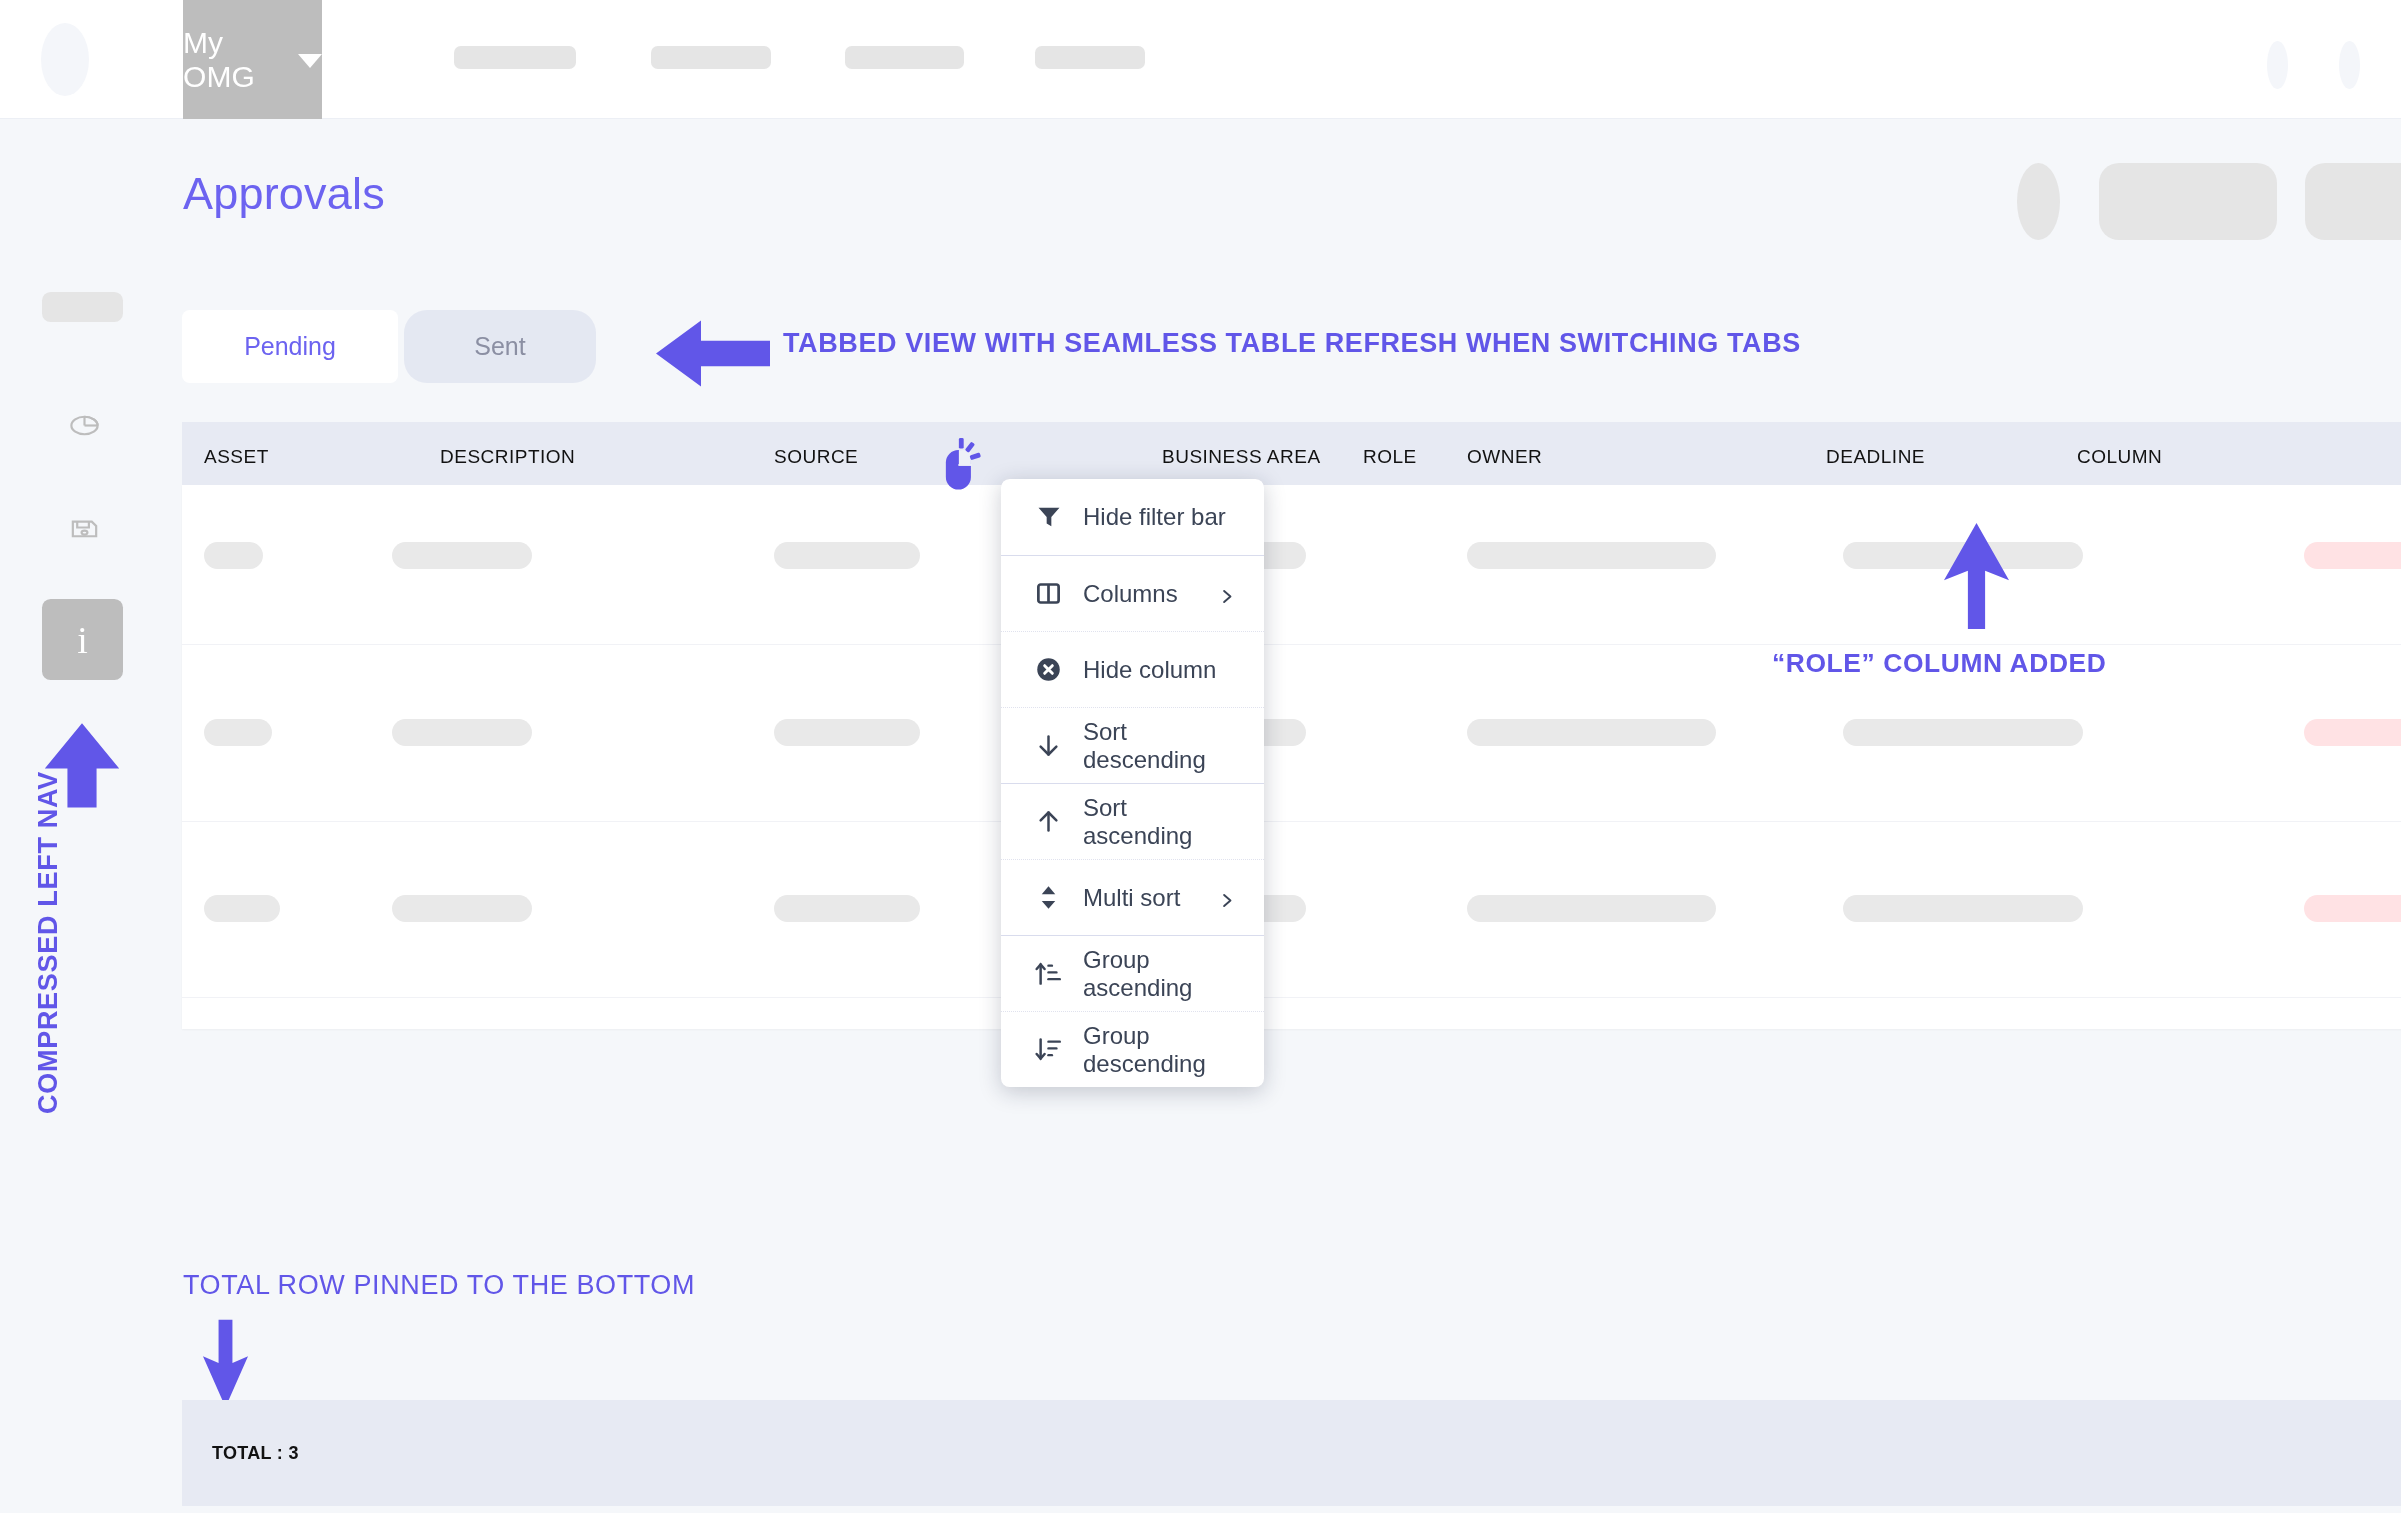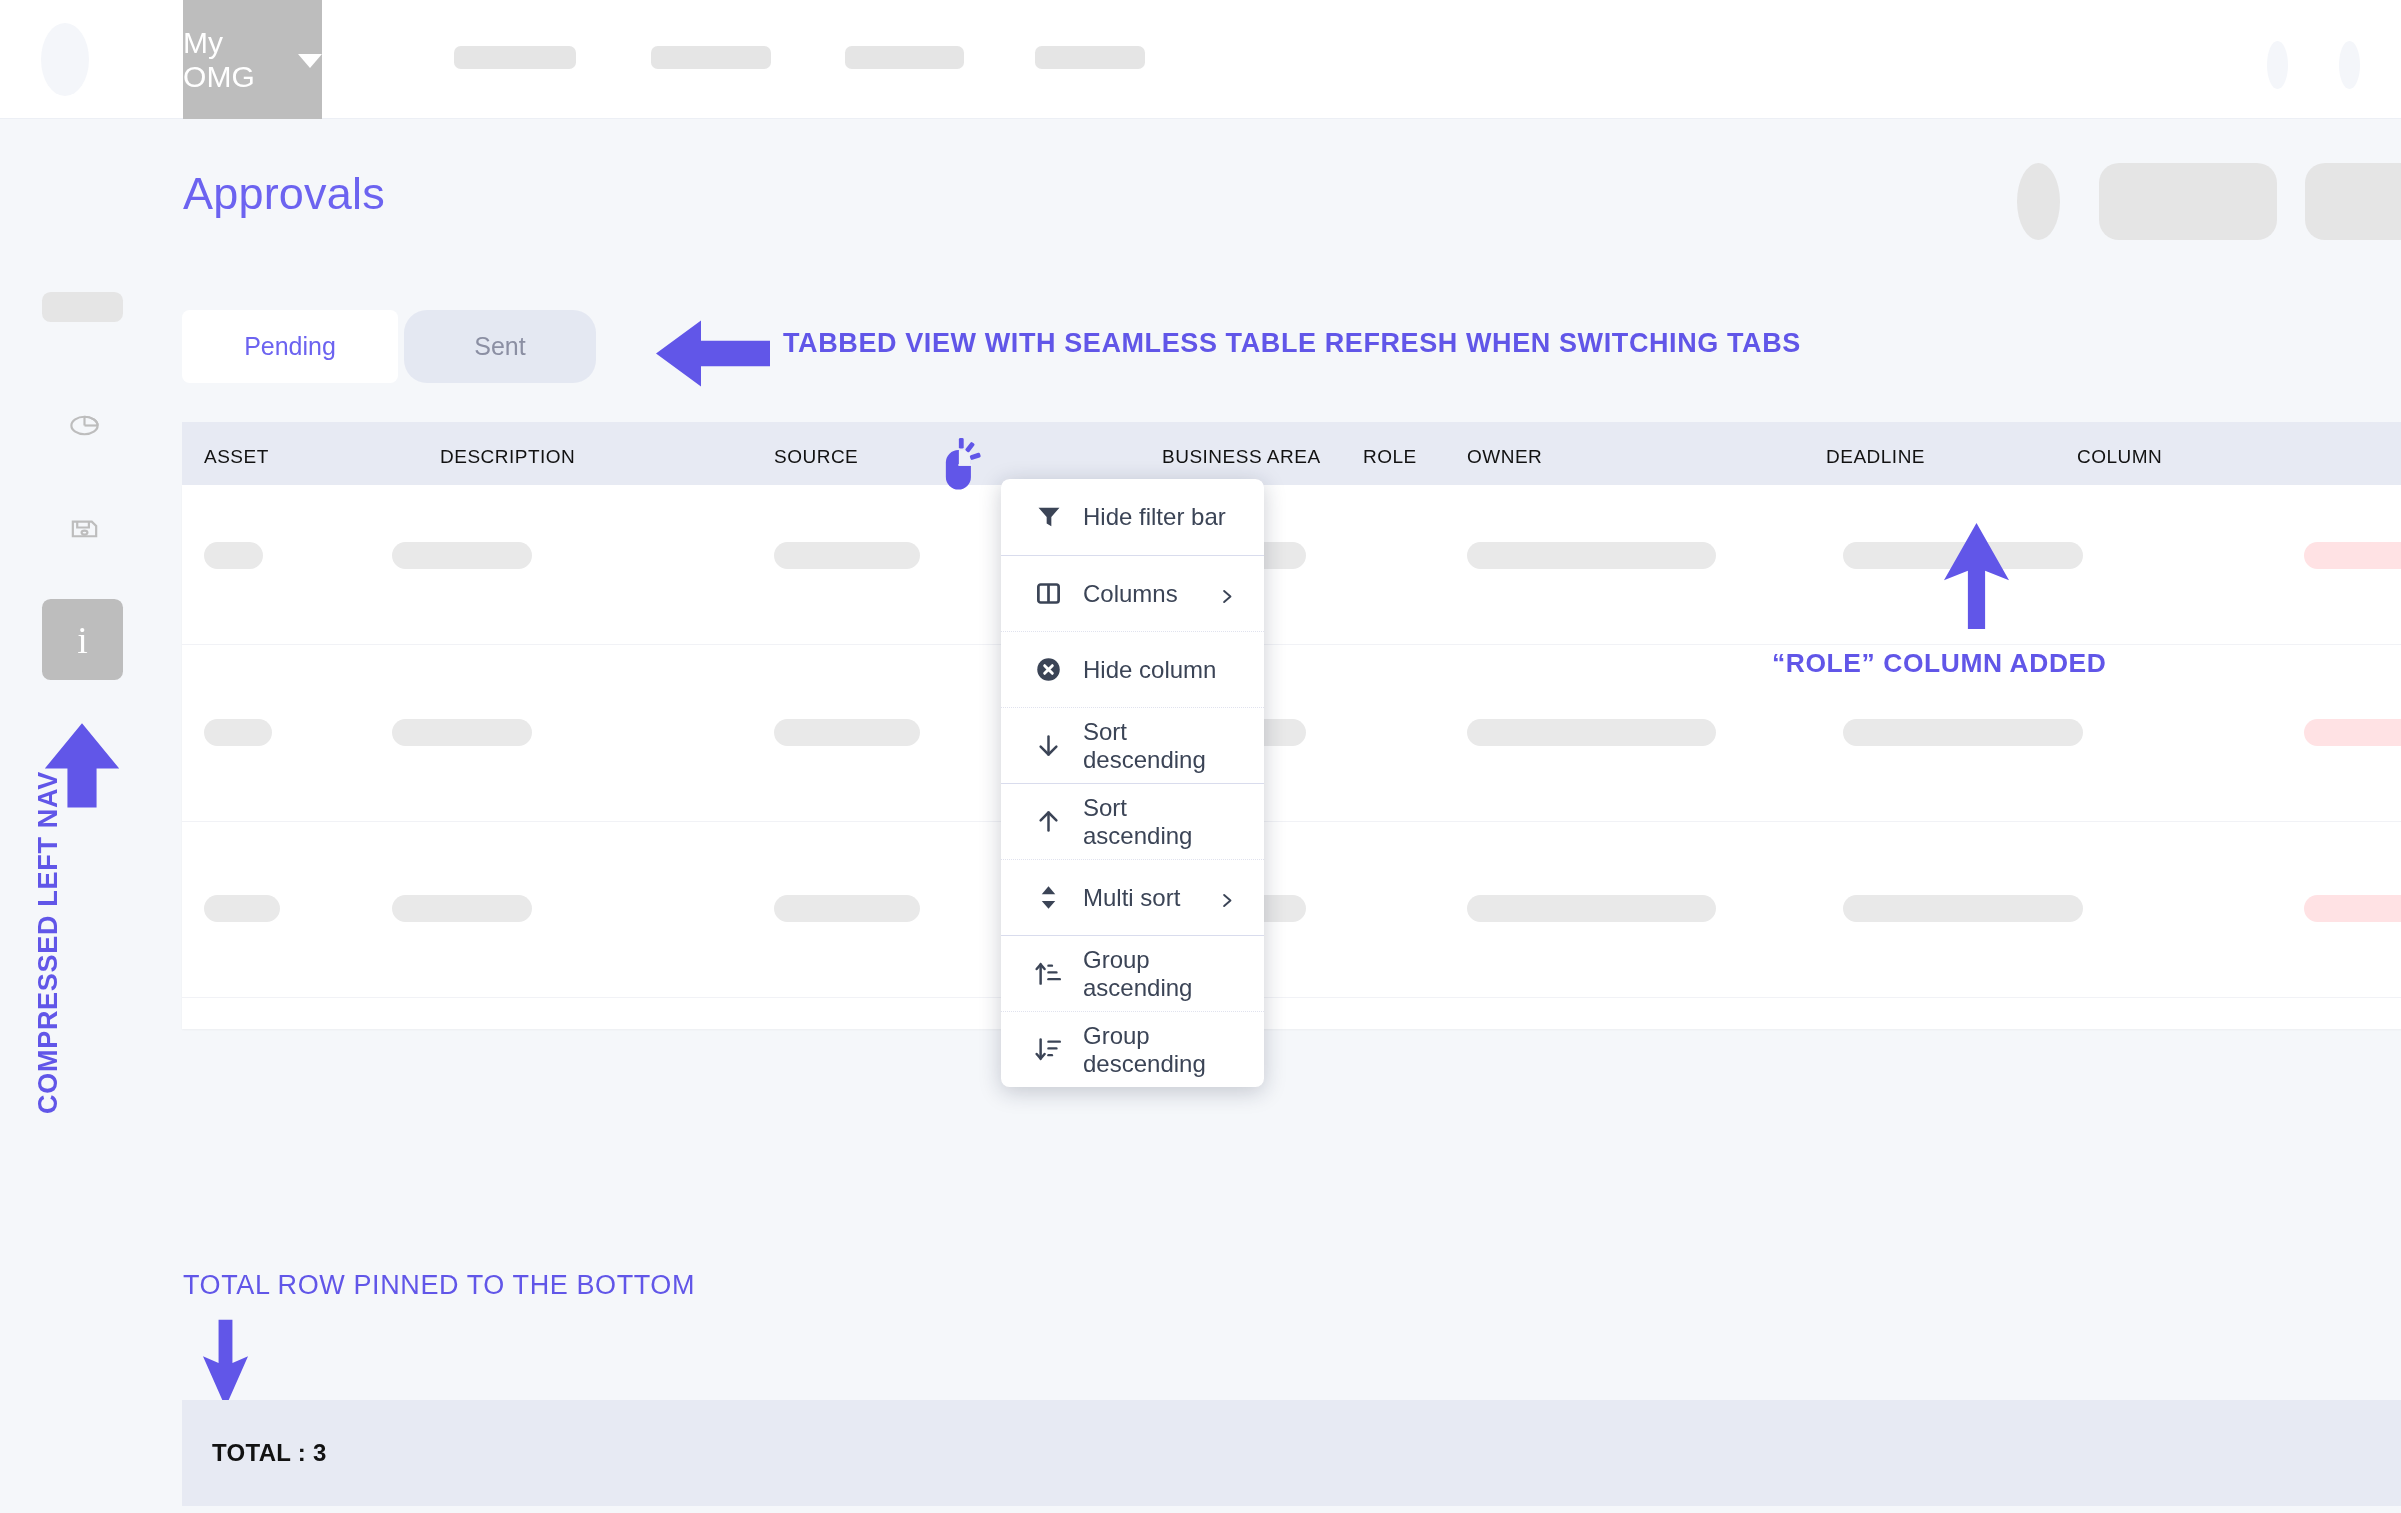--- a/index.html
+++ b/index.html
@@ -320,21 +320,21 @@
   .total-row {
     position: absolute;
     left: 182px; top: 1400px;
     width: 2488px; height: 106px;
     background: #e7eaf3;
     display: flex;
     align-items: center;
     padding-left: 30px;
   }
   .total-row .label {
-    font-size: 24px;
+    font-size: 18px;
     font-weight: 700;
     color: #121212;
     letter-spacing: 0.3px;
   }
 </style>
 </head>
 <body>
 
 <div id="app">
 

